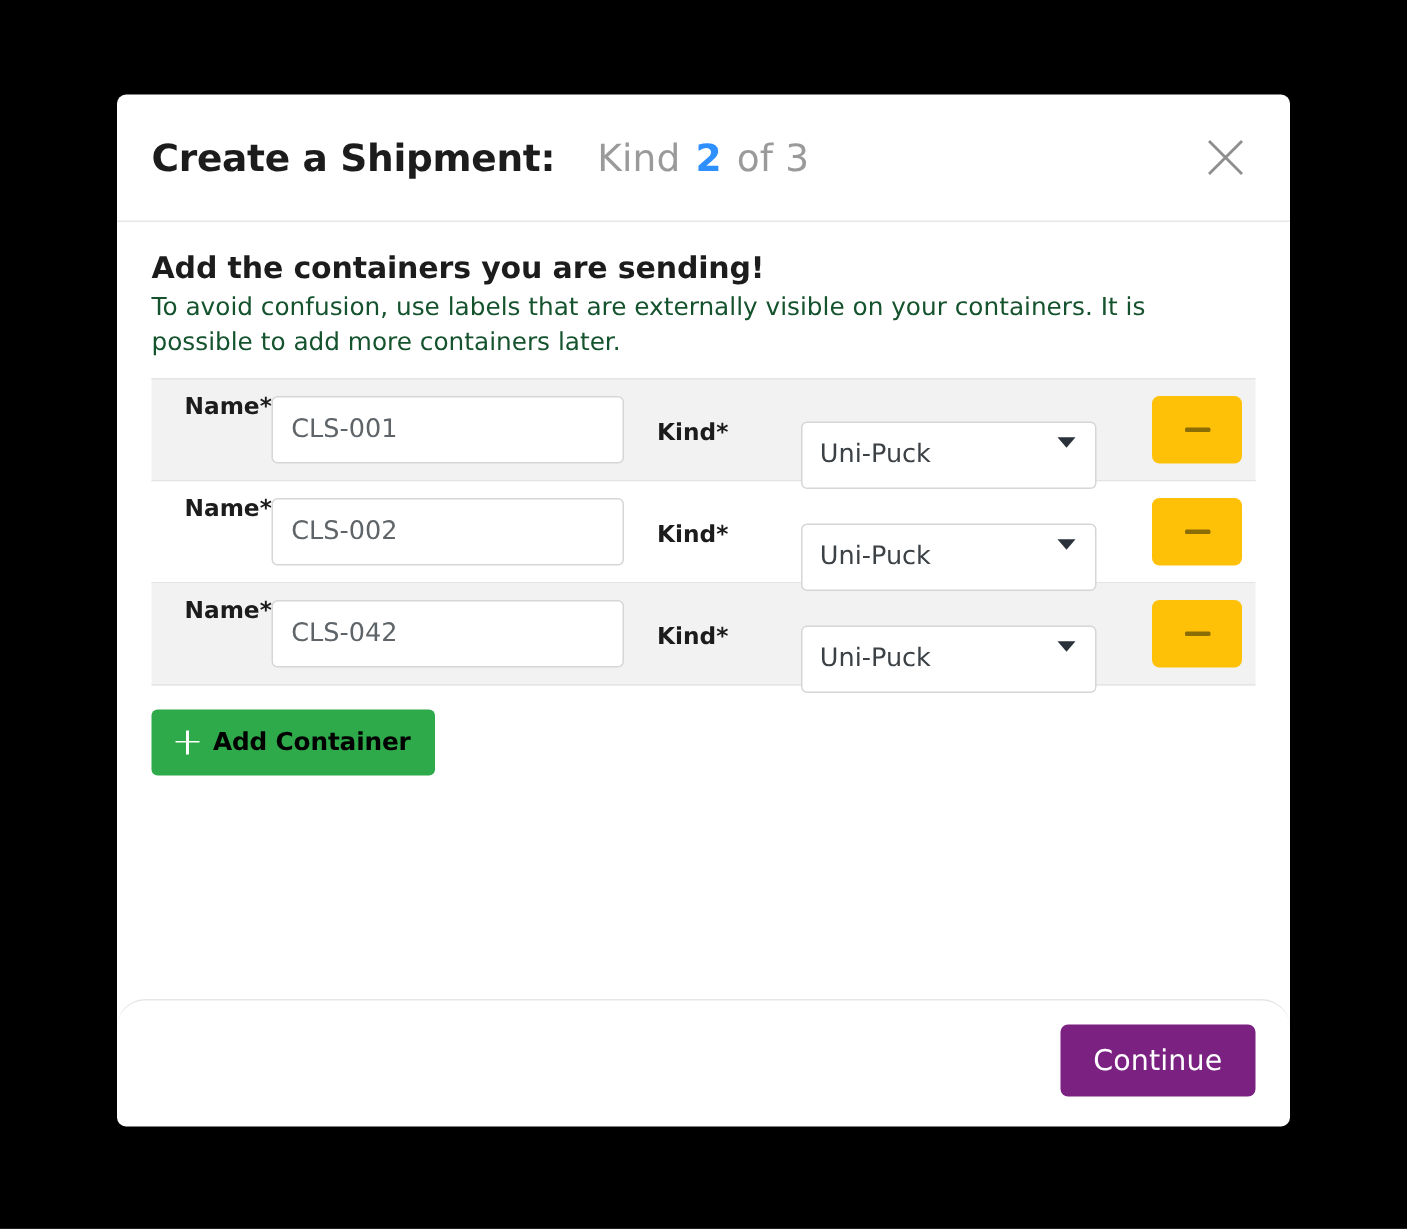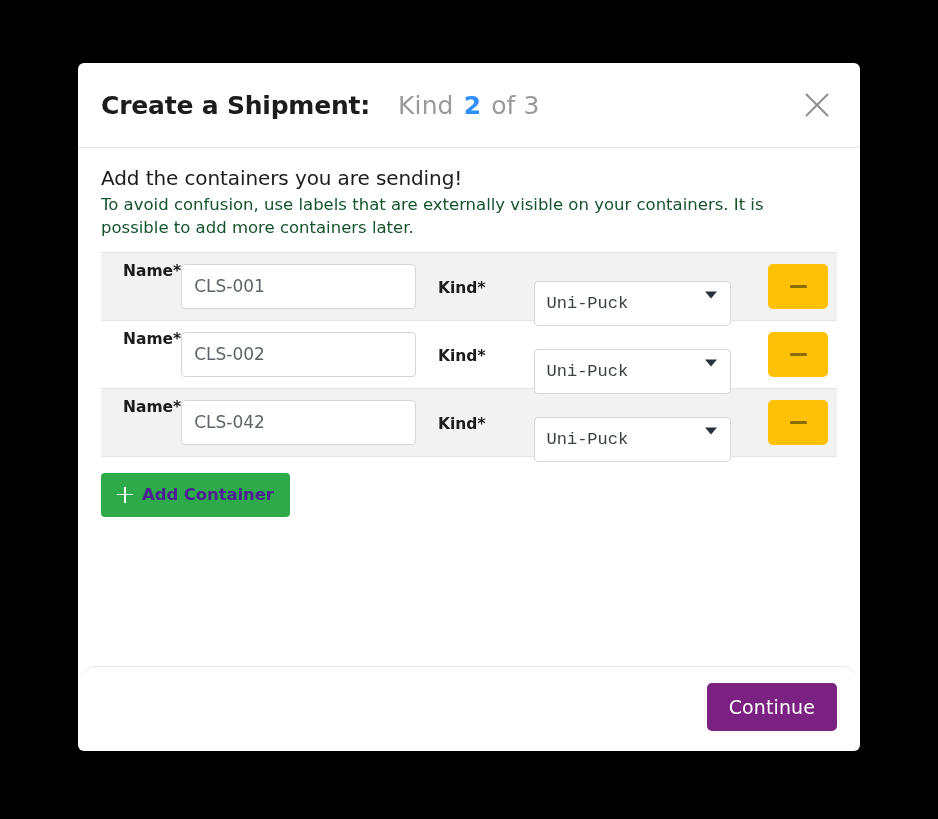--- a/index.html
+++ b/index.html
@@ -77,21 +77,21 @@
   
   .modal-body {
     flex: 1 1 auto;
     padding: 18px 23px 0 23px;
     display: flex;
     flex-direction: column;
     min-height: 0;
   }
   .body-heading {
     font-size: 20px;
-    font-weight: normal;
+    font-weight: bold;
     color: #1c1c1c;
     margin: 0 0 3px 0;
     letter-spacing: -0.1px;
   }
   .body-desc {
     font-size: 16.5px;
     color: #14532d;
     line-height: 1.42;
     margin: 0 0 12px 0;
     max-width: 730px;
@@ -131,21 +131,20 @@
     font-family: "DejaVu Sans", "Liberation Sans", sans-serif;
     font-size: 17px;
     color: #5e6468;
     padding: 13px 12px;
     outline: none;
   }
   .select-wrap {
     position: relative;
     width: 100%;
     height: 28px;
-    font-family: Liberation Mono, monospace;
   }
   .select-box {
     height: 45px;
     width: 100%;
     border: 1px solid #d6d6d6;
     border-radius: 4px;
     background: #ffffff;
     font-size: 17px;
     color: #3c4145;
     padding: 0 30px 0 12px;
@@ -194,21 +193,21 @@
   .add-area { padding: 16px 0 0 0; }
   .add-btn {
     display: inline-flex;
     align-items: center;
     gap: 9px;
     height: 44px;
     padding: 0 16px;
     background: #2eaa4a;
     border: none;
     border-radius: 4px;
-    color: #4c1d95;
+    color: #000000;
     font-family: "DejaVu Sans", "Liberation Sans", sans-serif;
     font-size: 16.5px;
     font-weight: bold;
     cursor: pointer;
     letter-spacing: -0.1px;
   }
   .plus-icon {
     position: relative;
     width: 16px;
     height: 16px;

